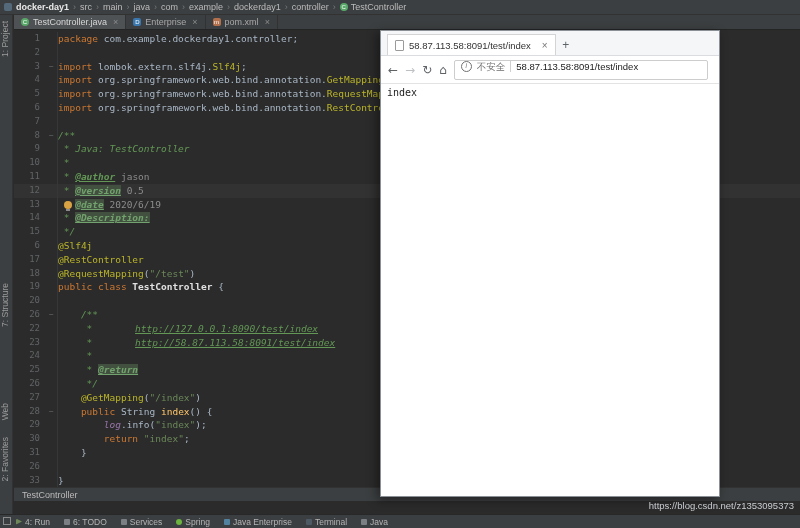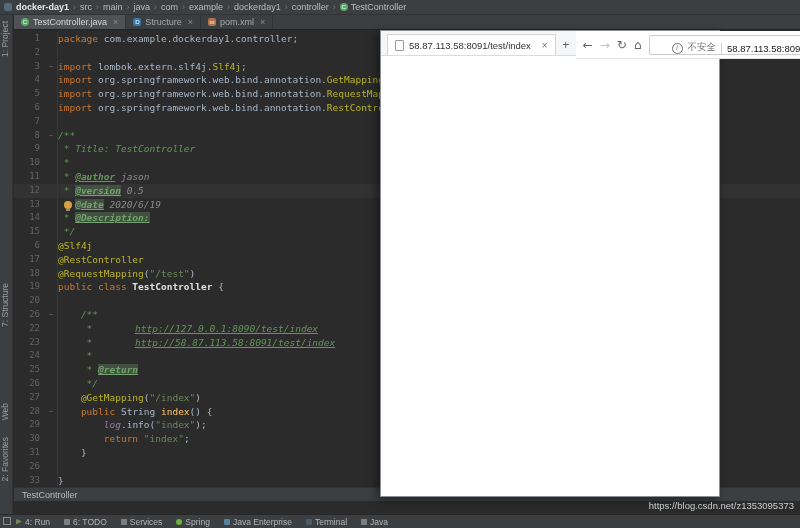--- a/index.html
+++ b/index.html
@@ -48,21 +48,21 @@
   .fold{width:11px;flex:none;color:#606366;text-align:center;font-size:8px;line-height:13.8px;
     border-right:1px solid #35383b;}
   .code{flex:1;}
   .tk-kw{color:#cc7832;}
   .tk-pl{color:#a9b7c6;}
   .tk-ann{color:#bbb529;}
   .tk-str{color:#6a8759;}
   .tk-doc{color:#629755;font-style:italic;}
   .tk-tag{color:#629755;font-style:italic;font-weight:bold;text-decoration:underline;}
   .tk-tagh{color:#72a26d;font-style:italic;font-weight:bold;text-decoration:underline;background:#42503f;}
-  .tk-val{color:#8c8c8c;font-style:italic;}
+  .tk-val{color:#8c8c8c;}
   .tk-lnk{color:#629755;font-style:italic;text-decoration:underline;margin-left:37px;}
   .tk-cls{color:#e0e0e0;font-weight:bold;}
   .tk-mth{color:#ffc66b;}
   .tk-fld{color:#9876aa;font-style:italic;text-align:center;}
   .bulb{position:absolute;left:50px;top:171px;width:8px;height:8px;background:#d9a343;border-radius:50%;}
   .bulb::after{content:"";position:absolute;left:2px;top:8px;width:4px;height:2px;background:#8a8a8a;}
 
   .bottomcrumb{position:absolute;left:14px;right:0;top:487px;height:14px;background:#3c3f41;
     font-size:9px;color:#bbbbbb;display:flex;align-items:center;padding-left:8px;box-sizing:border-box;
     border-top:1px solid #323232;}
@@ -76,34 +76,34 @@
   .sitem{display:inline-flex;align-items:center;gap:3px;margin-right:14px;white-space:nowrap;}
   .sicon{width:6px;height:6px;background:#7c8084;border-radius:1px;display:inline-block;flex:none;}
   .sicon.run{background:#6e8759;clip-path:polygon(0 0,100% 50%,0 100%);}
   .sicon.spring{background:#6db33f;border-radius:50%;}
   .sicon.terminal{background:#4d5a63;}
   .sicon.javaee{background:#5382a1;}
 
   
   .browser{position:absolute;left:380px;top:30px;width:340px;height:467px;background:#ffffff;
     border:1px solid #8a9096;box-sizing:border-box;box-shadow:-3px 3px 10px rgba(0,0,0,0.45);
-    display:flex;flex-direction:row;}
+    display:flex;flex-direction:column;}
   .btabs{height:24px;background:#f5f6f7;border-bottom:1px solid #dadce0;display:flex;align-items:flex-end;flex:none;}
   .btab{height:21px;background:#ffffff;border:1px solid #d4d4d4;border-bottom:none;margin-left:6px;
     display:flex;align-items:center;gap:5px;padding:0 7px;font-size:9.5px;color:#333333;box-sizing:border-box;}
   .pageicon{width:7px;height:9px;border:1px solid #9a9a9a;border-radius:1px;display:inline-block;flex:none;}
   .btabclose{color:#777;font-size:10px;margin-left:6px;}
   .newtab{width:20px;height:21px;display:flex;align-items:center;justify-content:center;
     color:#5f6368;font-size:12px;}
   .btoolbar{height:27px;background:#ffffff;border-bottom:1px solid #e3e3e3;display:flex;
     align-items:center;padding:0 7px;gap:7px;flex:none;}
   .navic{font-family:"DejaVu Sans",sans-serif;font-size:12px;color:#5f6368;line-height:1;}
   .navic.disabled{color:#bdc1c6;}
   .addressbar{flex:1;height:18px;border:1px solid #cdcdcd;border-radius:2px;display:flex;
-    align-items:flex-end;padding:0 22px;gap:5px;font-size:9.5px;margin-right:4px;}
+    align-items:flex-start;padding:0 6px;gap:5px;font-size:9.5px;margin-right:4px;}
   .infoicon{width:9px;height:9px;border:1px solid #707070;border-radius:50%;color:#707070;
     font-size:6.5px;line-height:8px;text-align:center;font-style:italic;flex:none;}
   .seclabel{color:#6f6f6f;}
   .vsep{width:1px;height:11px;background:#d0d0d0;}
   .urltext{color:#1a1a1a;}
   .bcontent{flex:1;background:#ffffff;font-family:"DejaVu Sans Mono",monospace;font-size:10px;
     color:#222222;padding:3px 6px;}
 
   .watermark{position:absolute;right:6px;top:500px;font-size:9.5px;color:#c9cdd1;}
 </style>
@@ -155,21 +155,21 @@
   </div>
 
   <div class="tabbar">
       <div class="tab active">
         <span class="ticon class">C</span>
         <span>TestController.java</span>
         <span class="tclose">×</span>
       </div>
       <div class="tab">
         <span class="ticon docker">D</span>
-        <span>Structure</span>
+        <span>Enterprise</span>
         <span class="tclose">×</span>
       </div>
       <div class="tab">
         <span class="ticon maven">m</span>
         <span>pom.xml</span>
         <span class="tclose">×</span>
       </div>
     </div>
 
   <div class="stripe">
@@ -182,21 +182,21 @@
   <div class="editor">
     <div class="code-lines">
         <div class="line"><span class="lnum">1</span><span class="fold"></span><span class="code"><span class="tk-kw">package</span><span class="tk-pl"> com.example.dockerday1.controller;</span></span></div>
         <div class="line"><span class="lnum">2</span><span class="fold"></span><span class="code"></span></div>
         <div class="line"><span class="lnum">3</span><span class="fold">−</span><span class="code"><span class="tk-kw">import</span><span class="tk-pl"> lombok.extern.slf4j.</span><span class="tk-ann">Slf4j</span><span class="tk-pl">;</span></span></div>
         <div class="line"><span class="lnum">4</span><span class="fold"></span><span class="code"><span class="tk-kw">import</span><span class="tk-pl"> org.springframework.web.bind.annotation.</span><span class="tk-ann">GetMapping</span><span class="tk-pl">;</span></span></div>
         <div class="line"><span class="lnum">5</span><span class="fold"></span><span class="code"><span class="tk-kw">import</span><span class="tk-pl"> org.springframework.web.bind.annotation.</span><span class="tk-ann">RequestMapping</span><span class="tk-pl">;</span></span></div>
         <div class="line"><span class="lnum">6</span><span class="fold"></span><span class="code"><span class="tk-kw">import</span><span class="tk-pl"> org.springframework.web.bind.annotation.</span><span class="tk-ann">RestController</span><span class="tk-pl">;</span></span></div>
         <div class="line"><span class="lnum">7</span><span class="fold"></span><span class="code"></span></div>
         <div class="line"><span class="lnum">8</span><span class="fold">−</span><span class="code"><span class="tk-doc">/**</span></span></div>
-        <div class="line"><span class="lnum">9</span><span class="fold"></span><span class="code"><span class="tk-doc"> * Title: TestController</span></span></div>
+        <div class="line"><span class="lnum">9</span><span class="fold"></span><span class="code"><span class="tk-doc"> * Java: TestController</span></span></div>
         <div class="line"><span class="lnum">10</span><span class="fold"></span><span class="code"><span class="tk-doc"> *</span></span></div>
         <div class="line"><span class="lnum">11</span><span class="fold"></span><span class="code"><span class="tk-doc"> * </span><span class="tk-tag">@author</span><span class="tk-val"> jason</span></span></div>
         <div class="line caret"><span class="lnum">12</span><span class="fold"></span><span class="code"><span class="tk-doc"> * </span><span class="tk-tagh">@version</span><span class="tk-val"> 0.5</span></span></div>
         <div class="line"><span class="lnum">13</span><span class="fold"></span><span class="code"><span class="tk-doc"> * </span><span class="tk-tagh">@date</span><span class="tk-val"> 2020/6/19</span></span></div>
         <div class="line"><span class="lnum">14</span><span class="fold"></span><span class="code"><span class="tk-doc"> * </span><span class="tk-tagh">@Description:</span></span></div>
         <div class="line"><span class="lnum">15</span><span class="fold"></span><span class="code"><span class="tk-doc"> */</span></span></div>
         <div class="line"><span class="lnum">6</span><span class="fold"></span><span class="code"><span class="tk-ann">@Slf4j</span></span></div>
         <div class="line"><span class="lnum">17</span><span class="fold"></span><span class="code"><span class="tk-ann">@RestController</span></span></div>
         <div class="line"><span class="lnum">18</span><span class="fold"></span><span class="code"><span class="tk-ann">@RequestMapping</span><span class="tk-pl">(</span><span class="tk-str">"/test"</span><span class="tk-pl">)</span></span></div>
         <div class="line"><span class="lnum">19</span><span class="fold"></span><span class="code"><span class="tk-kw">public class </span><span class="tk-cls">TestController</span><span class="tk-pl"> {</span></span></div>

